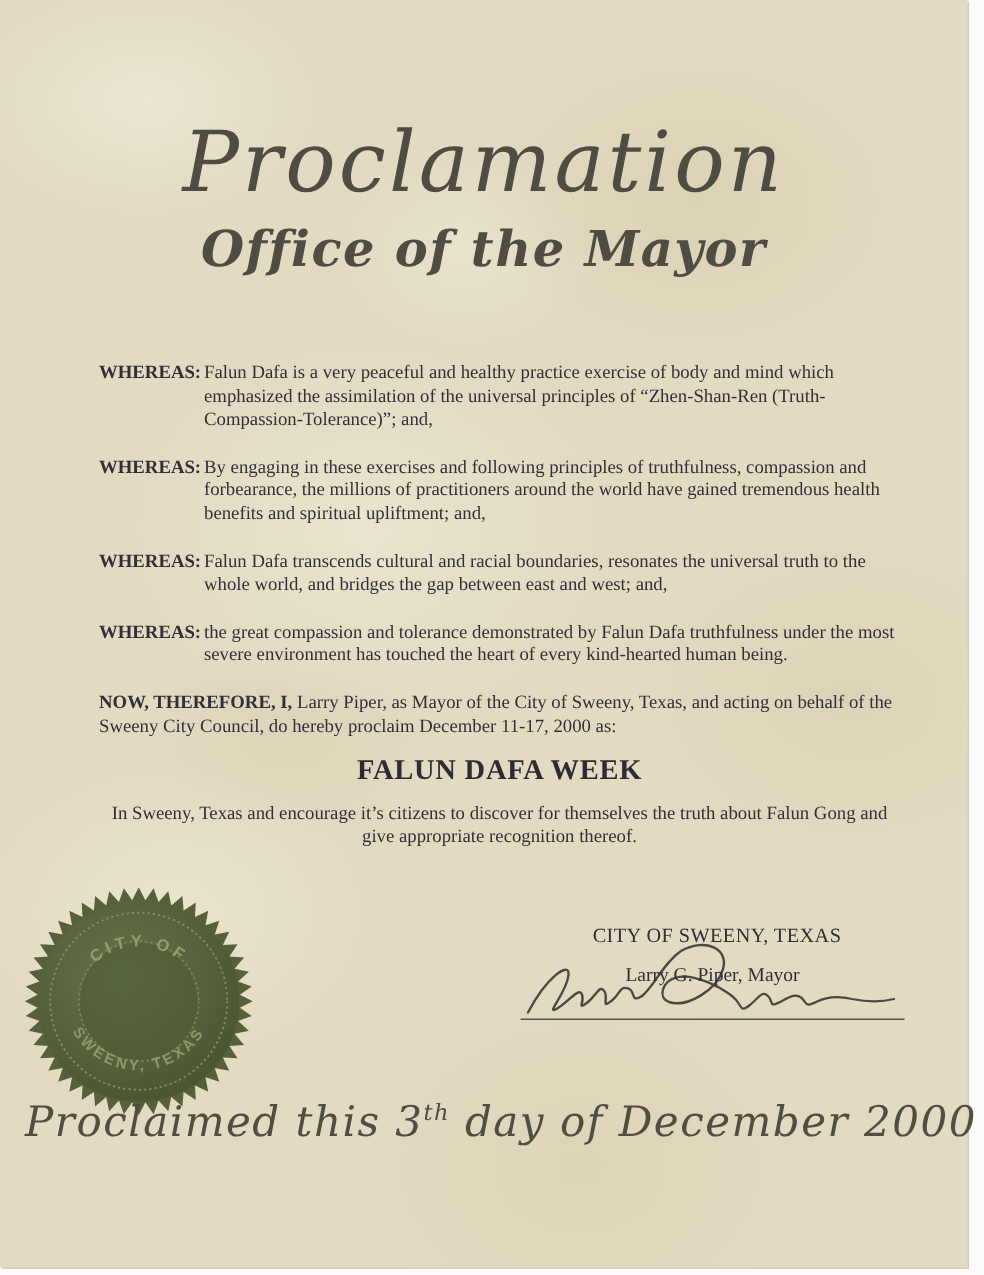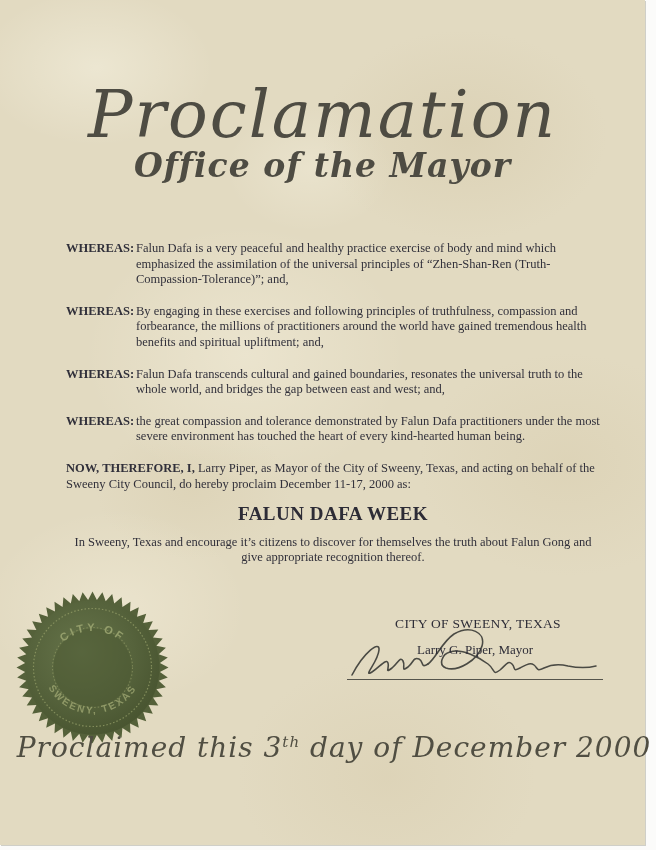--- a/index.html
+++ b/index.html
@@ -22,21 +22,21 @@
       radial-gradient(ellipse 240px 180px at 88% 55%, rgba(211,198,164,.32), transparent 62%),
       radial-gradient(ellipse 210px 160px at 18% 72%, rgba(255,250,233,.30), transparent 62%),
       radial-gradient(ellipse 240px 190px at 60% 92%, rgba(210,197,163,.30), transparent 62%),
       radial-gradient(ellipse 120px  90px at 48% 20%, rgba(255,252,238,.25), transparent 70%),
       radial-gradient(ellipse 140px 100px at 30% 58%, rgba(208,195,160,.25), transparent 70%);
     box-shadow: 1px 1px 0 #cfcfc8;
   }
   .script { font-family: "DejaVu Serif", serif; font-style: italic; color: #4e4c43; }
   .doc-title {
     position: absolute; top: 76px; left: 0; width: 100%;
-    text-align: center; font-size: 66px; font-weight: 500;
+    text-align: center; font-size: 56px; font-weight: 500;
     letter-spacing: 2px;
   }
   .doc-subtitle {
     position: absolute; top: 146px; left: 0; width: 100%;
     text-align: center; font-size: 33px; font-weight: 700;
     letter-spacing: 1px;
   }
   .body-col {
     position: absolute; top: 241px; left: 66px; width: 534px;
     color: #31303a; font-size: 12.5px; line-height: 15.6px;
@@ -85,25 +85,25 @@
       <div class="clause">
         <span class="clause-label">WHEREAS:</span>
         <span class="clause-text">Falun Dafa is a very peaceful and healthy practice exercise of body and mind which emphasized the assimilation of the universal principles of “Zhen-Shan-Ren (Truth-Compassion-Tolerance)”; and,</span>
       </div>
       <div class="clause">
         <span class="clause-label">WHEREAS:</span>
         <span class="clause-text">By engaging in these exercises and following principles of truthfulness, compassion and forbearance, the millions of practitioners around the world have gained tremendous health benefits and spiritual upliftment; and,</span>
       </div>
       <div class="clause">
         <span class="clause-label">WHEREAS:</span>
-        <span class="clause-text">Falun Dafa transcends cultural and gained boundaries, resonates the universal truth to the whole world, and bridges the gap between east and west; and,</span>
+        <span class="clause-text">Falun Dafa transcends cultural and racial boundaries, resonates the universal truth to the whole world, and bridges the gap between east and west; and,</span>
       </div>
       <div class="clause">
         <span class="clause-label">WHEREAS:</span>
-        <span class="clause-text">the great compassion and tolerance demonstrated by Falun Dafa practitioners under the most severe environment has touched the heart of every kind-hearted human being.</span>
+        <span class="clause-text">the great compassion and tolerance demonstrated by Falun Dafa truthfulness under the most severe environment has touched the heart of every kind-hearted human being.</span>
       </div>
 
       <p class="therefore"><b>NOW, THEREFORE, I,</b><span> Larry Piper, as Mayor of the City of Sweeny, Texas, and acting on behalf of the Sweeny City Council, do hereby proclaim December 11-17, 2000 as:</span></p>
 
       <div class="week-title">FALUN DAFA WEEK</div>
 
       <p class="closing">In Sweeny, Texas and encourage it’s citizens to discover for themselves the truth about Falun Gong and give appropriate recognition thereof.</p>
     </div>
 
     <div class="seal-wrap">

